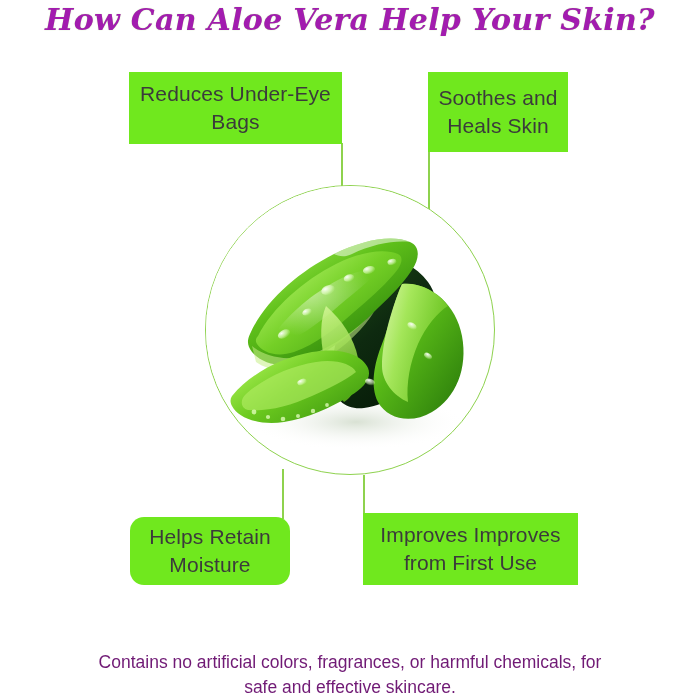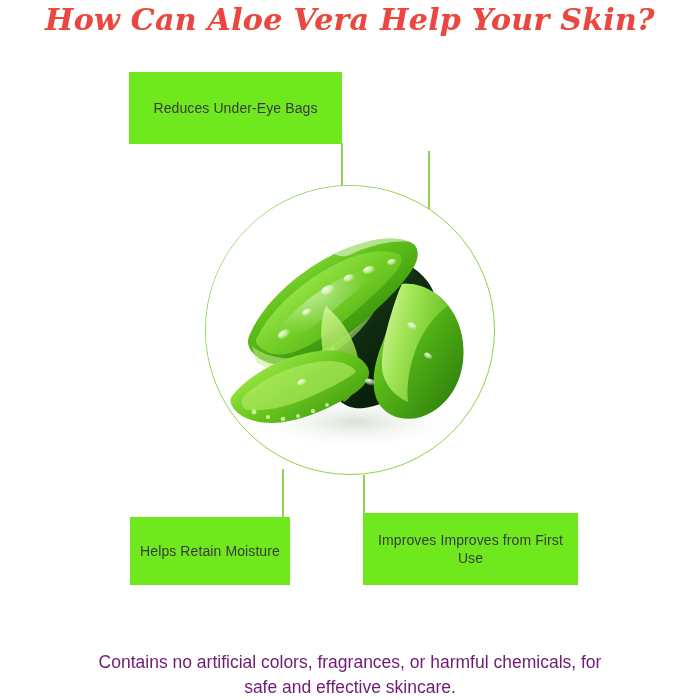--- a/index.html
+++ b/index.html
@@ -28,47 +28,47 @@
     position: absolute;
     left: 0;
     top: 2px;
     width: 700px;
     text-align: center;
     font-family: "DejaVu Serif", serif;
     font-style: italic;
     font-weight: bold;
     font-size: 30px;
     letter-spacing: 0.3px;
-    color: #ef4444;
+    color: #a21caf;
     text-shadow: 0 0 1px rgba(116,209,55,0.55);
     white-space: nowrap;
   }
 
   
   .fact-box {
     position: absolute;
     background: #70e81e;
     display: flex;
     align-items: center;
     justify-content: center;
     text-align: center;
     box-sizing: border-box;
     padding: 4px 8px;
   }
   .fact-label {
     color: #3b3b3b;
-    font-size: 14px;
+    font-size: 21px;
     line-height: 1.32;
     font-family: "Liberation Sans", sans-serif;
     letter-spacing: 0.1px;
   }
 
   #box-reduces    { left: 129px; top: 72px;  width: 213px; height: 72px; }
   #box-soothes    { left: 428px; top: 72px;  width: 140px; height: 80px; }
-  #box-moisture   { left: 130px; top: 517px; width: 160px; height: 68px; }
+  #box-moisture   { left: 130px; top: 517px; width: 160px; height: 68px; border-radius: 14px; }
   #box-hydration  { left: 363px; top: 513px; width: 215px; height: 72px; }
 
   
   .connector {
     position: absolute;
     background: #8ed24e;
     width: 1.6px;
   }
   #conn-reduces   { left: 341px; top: 143px; height: 48px; }
   #conn-soothes   { left: 428px; top: 151px; height: 58px; }
@@ -258,20 +258,23 @@
 
       <path d="M128 68 C156 54 186 48 204 56 C190 54 166 58 146 68
                C138 72 132 70 128 68 Z" fill="#ffffff" opacity="0.5"></path>
     </svg>
   </div>
 
   <div class="fact-box" id="box-reduces">
     <span class="fact-label">Reduces Under-Eye Bags</span>
   </div>
 
+  <div class="fact-box" id="box-soothes">
+    <span class="fact-label">Soothes and Heals Skin</span>
+  </div>
 
   <div class="fact-box" id="box-moisture">
     <span class="fact-label">Helps Retain Moisture</span>
   </div>
 
   <div class="fact-box" id="box-hydration">
     <span class="fact-label">Improves Improves from First Use</span>
   </div>
 
 

